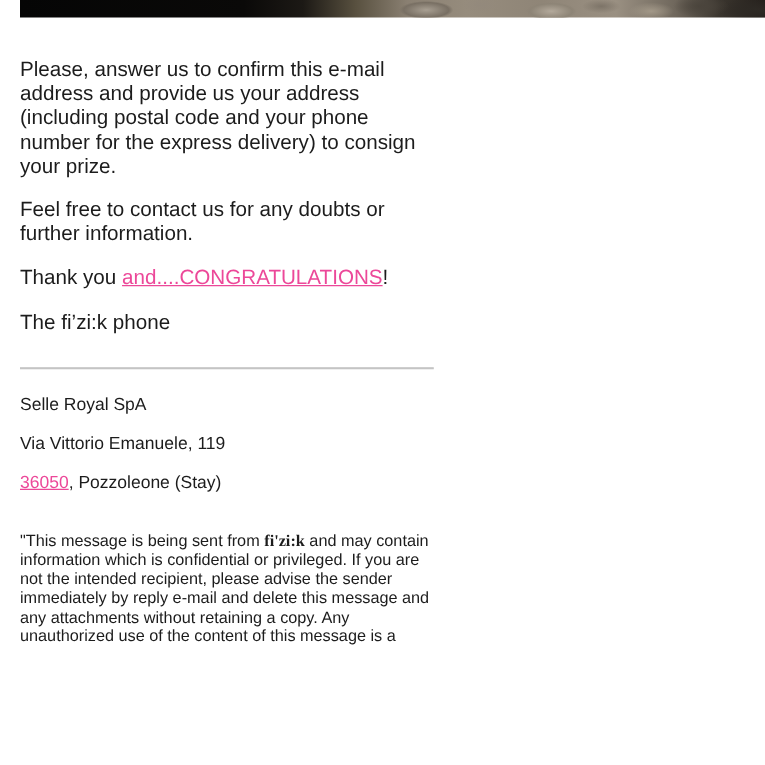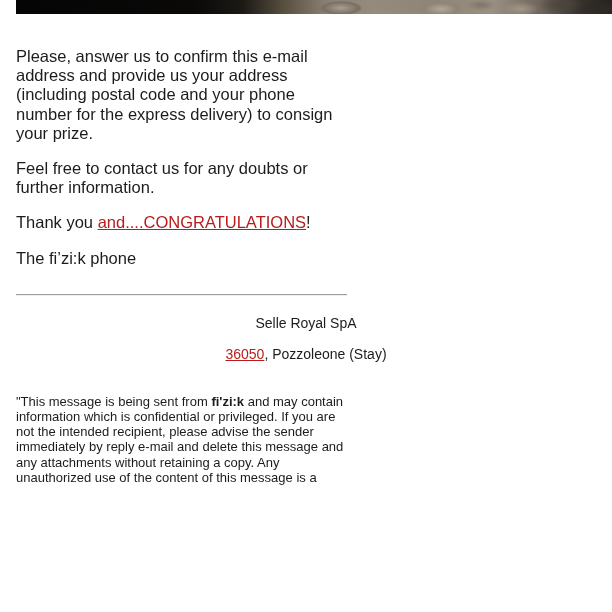--- a/index.html
+++ b/index.html
@@ -35,45 +35,44 @@
   }
   .content { padding: 0 16px; }
   p.main {
     font-size: 16.5px;
     line-height: 19.2px;
     margin: 16px 0;
     white-space: pre-line;
   }
   p.main.first { margin-top: 33px; }
   a.mail-link {
-    color: #b91c1c;
+    color: #ec4899;
     text-decoration: underline;
     cursor: pointer;
   }
   hr.sig-divider {
     border: none;
     border-top: 1px solid #9e9e9e;
     border-bottom: 1px solid #efefef;
     width: 331px;
     margin: 26px 0 0 0;
   }
   p.sig {
     font-size: 14px;
     line-height: 15px;
     margin: 16px 0;
-    text-align: center;
   }
   p.sig.first { margin-top: 20px; }
   p.fineprint {
     font-size: 13px;
     line-height: 15.2px;
     margin-top: 32px;
     white-space: pre-line;
   }
-  .bold { font-weight: 700; }
+  .bold { font-weight: 700; font-family: Liberation Serif, serif; }
 </style>
 </head>
 <body>
 
 <div class="viewport">
 
   <div class="hero"></div>
 
   <div class="content">
 
@@ -88,20 +87,21 @@
 
     <p class="main"><span>Thank you </span><a class="mail-link">and....CONGRATULATIONS</a><span>!</span></p>
 
 
     <p class="main">The fi’zi:k phone</p>
 
     <hr class="sig-divider">
 
     <p class="sig first">Selle Royal SpA</p>
 
+    <p class="sig">Via Vittorio Emanuele, 119</p>
 
     <p class="sig"><a class="mail-link">36050</a><span>, Pozzoleone (Stay)</span></p>
 
 
 
     <p class="fineprint"><span>"This message is being sent from </span><span class="bold">fi'zi:k</span><span> and may contain
 information which is confidential or privileged. If you are
 not the intended recipient, please advise the sender
 immediately by reply e-mail and delete this message and
 any attachments without retaining a copy. Any

